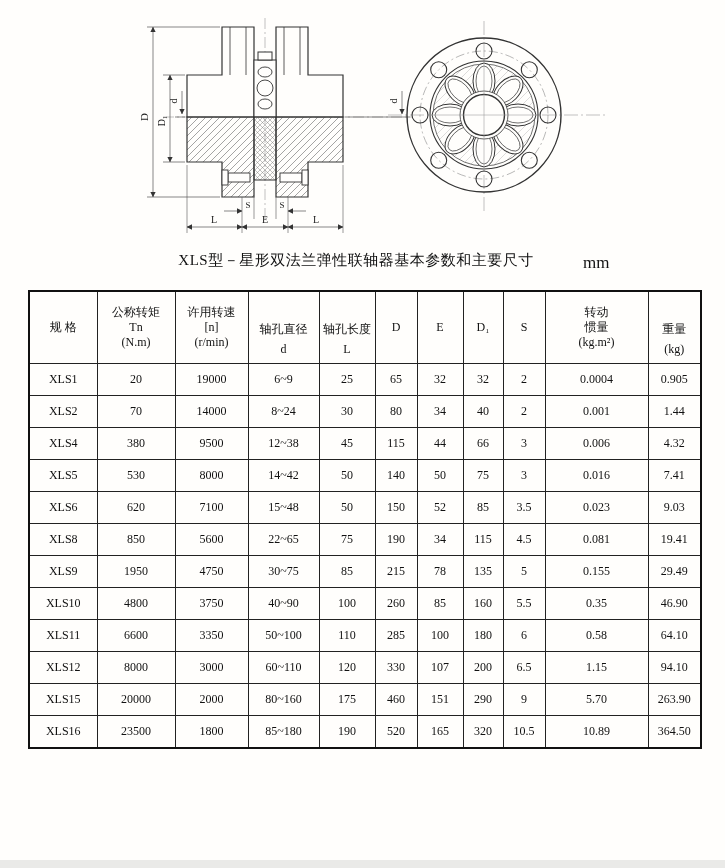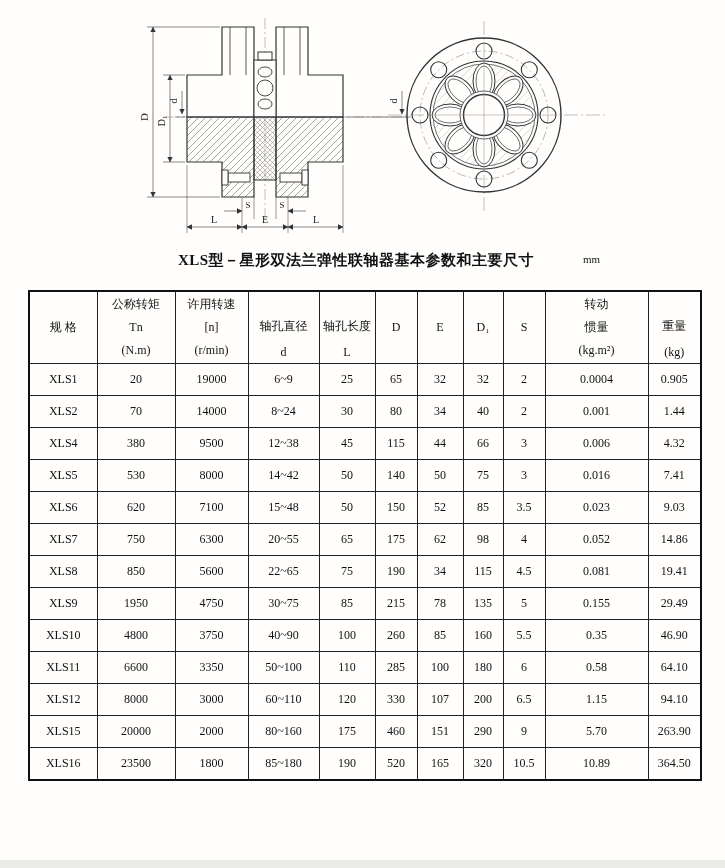--- a/index.html
+++ b/index.html
@@ -11,42 +11,42 @@
   }
   .canvas{position:relative;width:725px;height:868px;overflow:hidden;background:#fffefc;}
 
   .drawing-area{position:absolute;left:0;top:0;width:725px;height:250px;}
   .svg-section{position:absolute;left:115px;top:5px;}
   .svg-front{position:absolute;left:388px;top:15px;}
 
   .title-row{position:absolute;left:0;top:251px;width:712px;text-align:center;}
   .page-title{
     display:inline-block;
-    font-size:15px;font-weight:bold;letter-spacing:.5px;color:#111;
+    font-size:15px;font-weight:normal;letter-spacing:.5px;color:#111;
   }
   .unit-label{
     position:absolute;left:583px;top:2px;
-    font-size:11px;font-weight:normal;color:#111;
+    font-size:17px;font-weight:normal;color:#111;
   }
 
   table.spec{
     position:absolute;left:28px;top:290px;width:672px;
     border-collapse:collapse;table-layout:fixed;
     border:2px solid #111;
     background:#fffefc;
   }
   table.spec th, table.spec td{
     border:1px solid #222;
     text-align:center;vertical-align:middle;
     font-size:12px;font-weight:normal;color:#111;
     padding:0;
   }
   table.spec thead th{height:47px;line-height:1.25;}
   table.spec tbody td{height:31px;}
-  .hwrap{display:flex;flex-direction:column;justify-content:center;align-items:center;height:47px;gap:8px;}
+  .hwrap{display:flex;flex-direction:column;justify-content:center;align-items:center;height:47px;}
   .hwrap.spread{justify-content:space-evenly;margin-top:24px;}
   .hwrap div{white-space:nowrap;}
 
   .bottom-strip{position:absolute;left:0;bottom:0;width:725px;height:8px;background:#eaeae8;}
 </style>
 </head>
 <body>
 
 <div class="canvas">
 
@@ -348,33 +348,20 @@
           <td>15~48</td>
           <td>50</td>
           <td>150</td>
           <td>52</td>
           <td>85</td>
           <td>3.5</td>
           <td>0.023</td>
           <td>9.03</td>
         </tr>
         <tr>
-          <td>XLS7</td>
-          <td>750</td>
-          <td>6300</td>
-          <td>20~55</td>
-          <td>65</td>
-          <td>175</td>
-          <td>62</td>
-          <td>98</td>
-          <td>4</td>
-          <td>0.052</td>
-          <td>14.86</td>
-        </tr>
-        <tr>
           <td>XLS8</td>
           <td>850</td>
           <td>5600</td>
           <td>22~65</td>
           <td>75</td>
           <td>190</td>
           <td>34</td>
           <td>115</td>
           <td>4.5</td>
           <td>0.081</td>

